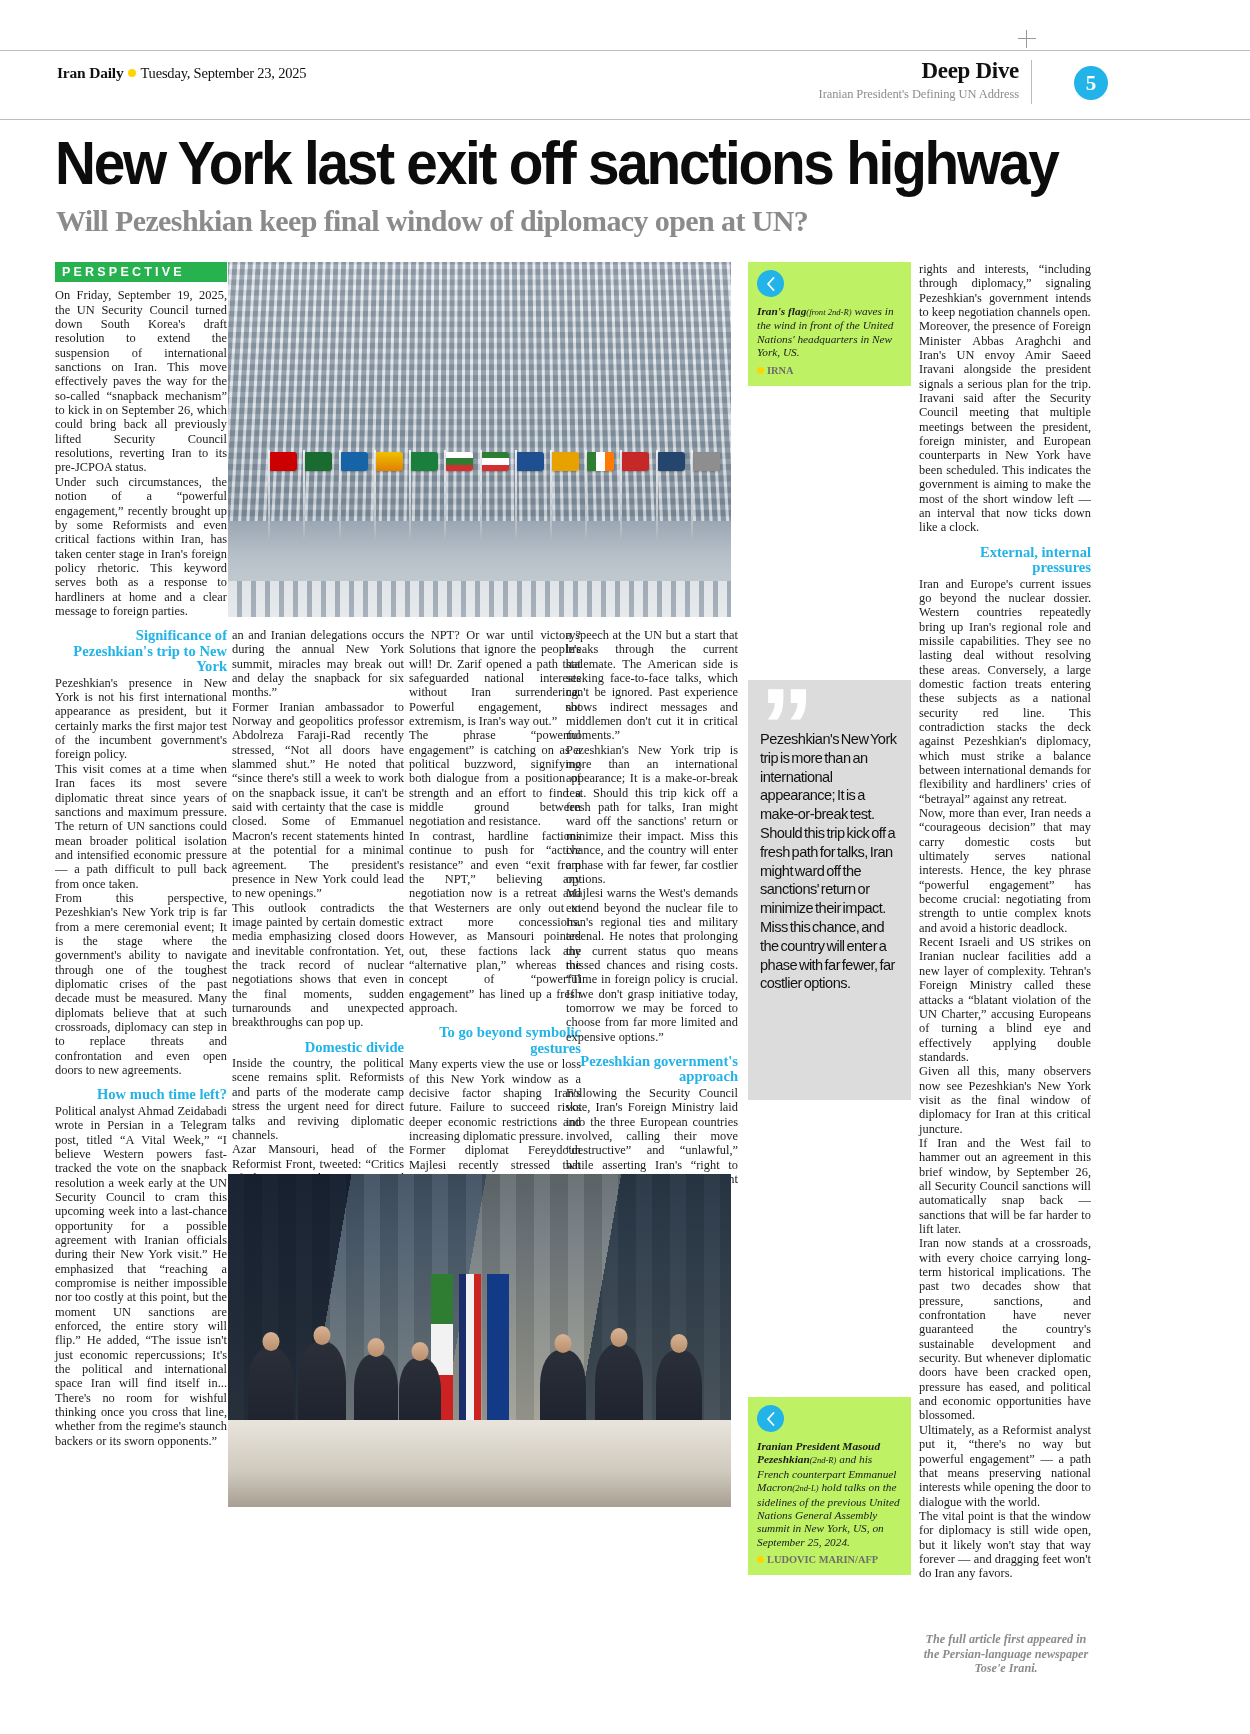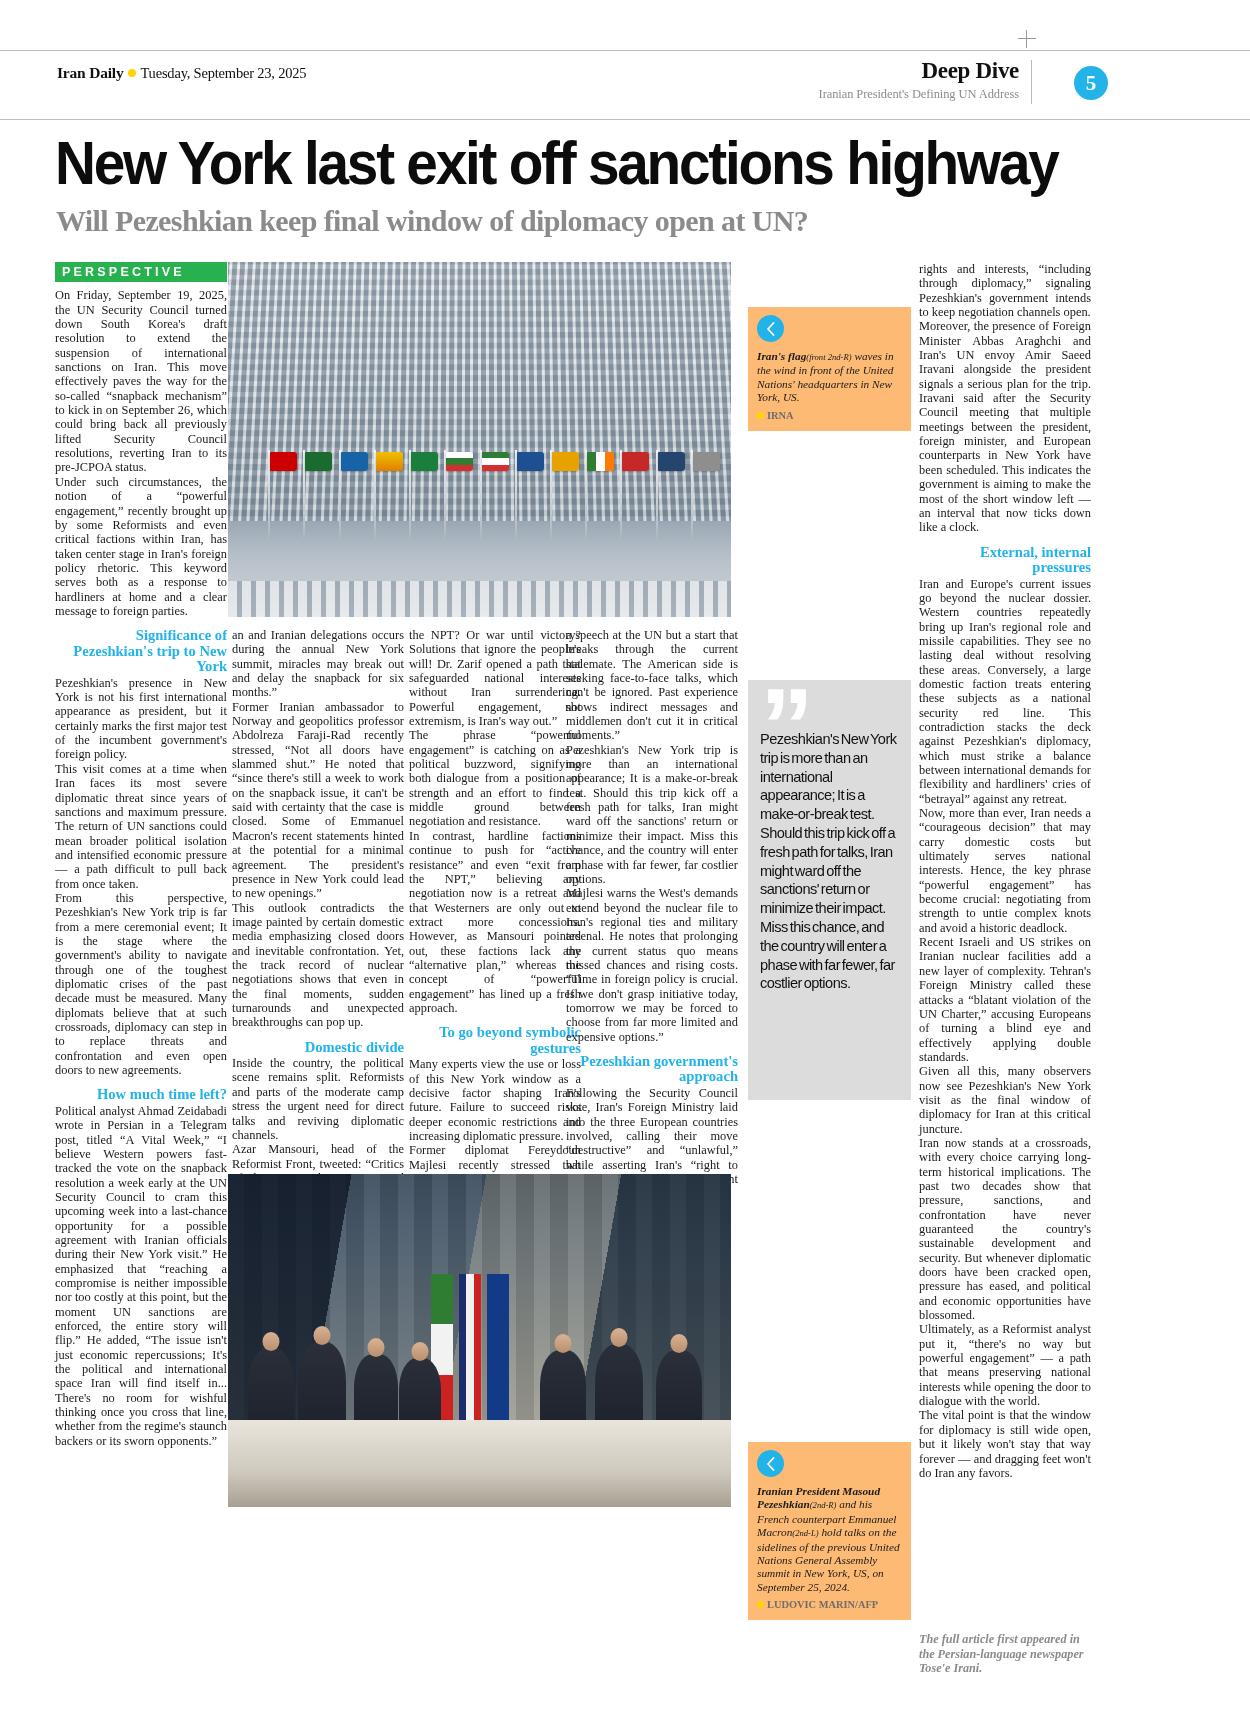--- a/index.html
+++ b/index.html
@@ -161,21 +161,21 @@
     position: absolute; left: 50%; top: -16px; transform: translateX(-50%);
     width: 17px; height: 19px; border-radius: 50%;
     background: linear-gradient(to bottom, #d8b394, #b98f6d);
   }
   .mid-flags { position: absolute; left: 40%; bottom: 24%; width: 22%; height: 46%; }
   .mid-flag { position: absolute; bottom: 0; width: 22px; height: 100%; }
 
   
   .capbox {
     position: absolute; left: 748px; width: 163px;
-    background: #fdba74; padding: 8px 9px 10px 9px; margin-top: 45px;
+    background: #bef264; padding: 8px 9px 10px 9px;
   }
   #capbox-top { top: 262px; }
   #capbox-bottom { top: 1397px; }
   .cap-arrow {
     width: 27px; height: 27px; border-radius: 50%; background: #22b3e8;
     display: flex; align-items: center; justify-content: center;
     color: #fff; font-size: 15px; font-family: "Liberation Sans", sans-serif;
     margin-bottom: 8px;
   }
   .cap-text {
@@ -205,21 +205,21 @@
   .pq-text {
     font-family: "Liberation Sans Narrow", "Liberation Sans", sans-serif;
     font-size: 14.6px; line-height: 18.8px; color: #111;
     letter-spacing: -0.55px; word-spacing: -1.6px;
   }
 
   
   .footnote {
     position: absolute; left: 919px; top: 1632px; width: 174px;
     font-family: "Liberation Serif", serif; font-style: italic; font-weight: bold;
-    font-size: 12.2px; line-height: 14.5px; color: #8b8b8b;
+    font-size: 12.2px; line-height: 14.5px; color: #8b8b8b; text-align: center;
   }
 </style>
 </head>
 <body>
 
 <div class="page">
 
   <div class="crop-mark"></div>
   <div class="rule rule-top"></div>
   <div class="rule rule-bottom"></div>
@@ -357,20 +357,21 @@
   </div>
 
   <div class="col col-body" id="col6">
     <p>rights and interests, “including through diplomacy,” signaling Pezeshkian's government intends to keep negotiation channels open.</p>
     <p>Moreover, the presence of Foreign Minister Abbas Araghchi and Iran's UN envoy Amir Saeed Iravani alongside the president signals a serious plan for the trip. Iravani said after the Security Council meeting that multiple meetings between the president, foreign minister, and European counterparts in New York have been scheduled. This indicates the government is aiming to make the most of the short window left — an interval that now ticks down like a clock.</p>
     <h3 class="sub">External, internal pressures</h3>
     <p>Iran and Europe's current issues go beyond the nuclear dossier. Western countries repeatedly bring up Iran's regional role and missile capabilities. They see no lasting deal without resolving these areas. Conversely, a large domestic faction treats entering these subjects as a national security red line. This contradiction stacks the deck against Pezeshkian's diplomacy, which must strike a balance between international demands for flexibility and hardliners' cries of “betrayal” against any retreat.</p>
     <p>Now, more than ever, Iran needs a “courageous decision” that may carry domestic costs but ultimately serves national interests. Hence, the key phrase “powerful engagement” has become crucial: negotiating from strength to untie complex knots and avoid a historic deadlock.</p>
     <p>Recent Israeli and US strikes on Iranian nuclear facilities add a new layer of complexity. Tehran's Foreign Ministry called these attacks a “blatant violation of the UN Charter,” accusing Europeans of turning a blind eye and effectively applying double standards.</p>
     <p>Given all this, many observers now see Pezeshkian's New York visit as the final window of diplomacy for Iran at this critical juncture.</p>
+    <p>If Iran and the West fail to hammer out an agreement in this brief window, by September 26, all Security Council sanctions will automatically snap back — sanctions that will be far harder to lift later.</p>
     <p>Iran now stands at a crossroads, with every choice carrying long-term historical implications. The past two decades show that pressure, sanctions, and confrontation have never guaranteed the country's sustainable development and security. But whenever diplomatic doors have been cracked open, pressure has eased, and political and economic opportunities have blossomed.</p>
     <p>Ultimately, as a Reformist analyst put it, “there's no way but powerful engagement” — a path that means preserving national interests while opening the door to dialogue with the world.</p>
     <p>The vital point is that the window for diplomacy is still wide open, but it likely won't stay that way forever — and dragging feet won't do Iran any favors.</p>
   </div>
 
   <div class="photo photo-bottom">
     <div class="room-bg"></div>
     <div class="mid-flags">
       <div class="mid-flag" style="left:2px;background:linear-gradient(to bottom,#2e7d32 0 33%,#f2f2f2 33% 66%,#cc2222 66% 100%)"></div>
       <div class="mid-flag" style="left:30px;background:linear-gradient(to right,#1b2d6b 0 33%,#f2f2f2 33% 66%,#cc2222 66% 100%)"></div>

